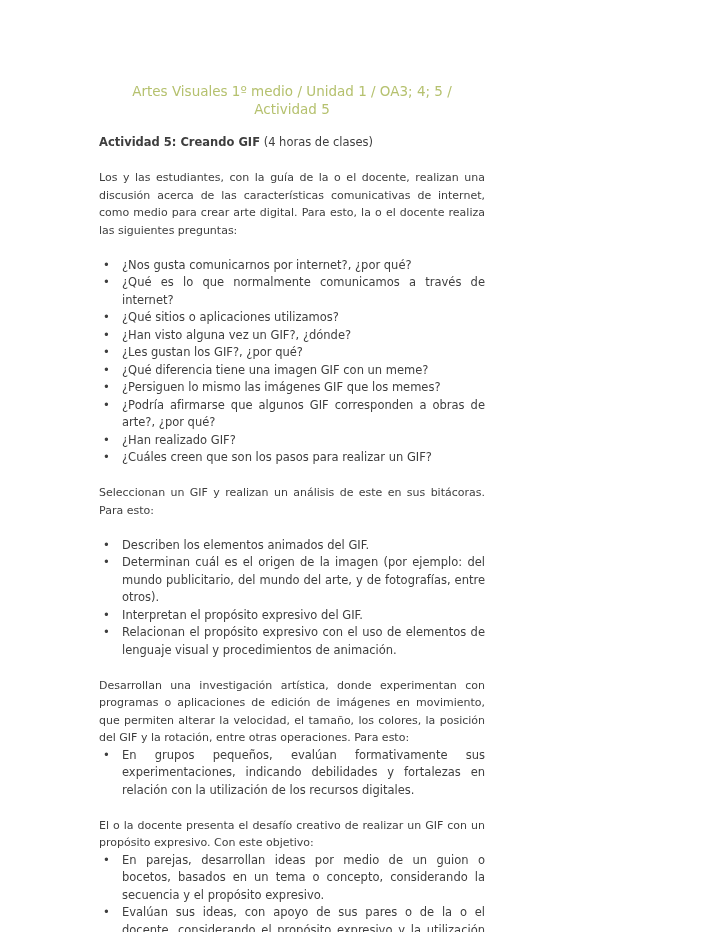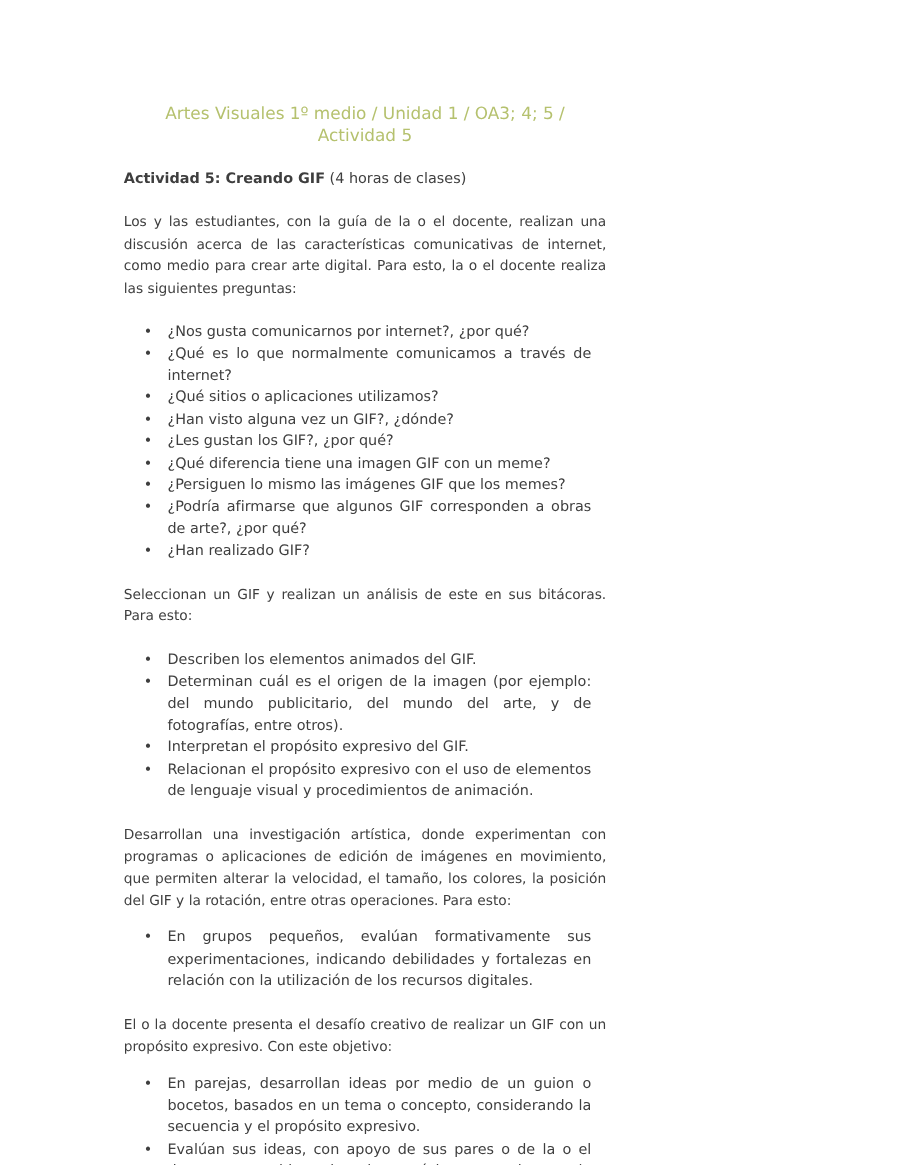--- a/index.html
+++ b/index.html
@@ -36,21 +36,21 @@
   .heading .bold { font-weight: bold; }
   .para {
     font-size: 11px;
     line-height: 17.5px;
     text-align: justify;
     margin: 0;
   }
   section { margin-top: 17.5px; }
   ul.bullets {
     list-style: none;
-    margin: 12px;
+    margin: 0;
     padding: 0;
     font-size: 11.5px;
     line-height: 17.5px;
   }
   ul.bullets.gap-top { margin-top: 17.5px; }
   ul.bullets li {
     position: relative;
     padding-left: 23px;
     text-align: justify;
   }
@@ -75,20 +75,21 @@
     <ul class="bullets gap-top">
       <li>¿Nos gusta comunicarnos por internet?, ¿por qué?</li>
       <li>¿Qué es lo que normalmente comunicamos a través de internet?</li>
       <li>¿Qué sitios o aplicaciones utilizamos?</li>
       <li>¿Han visto alguna vez un GIF?, ¿dónde?</li>
       <li>¿Les gustan los GIF?, ¿por qué?</li>
       <li>¿Qué diferencia tiene una imagen GIF con un meme?</li>
       <li>¿Persiguen lo mismo las imágenes GIF que los memes?</li>
       <li>¿Podría afirmarse que algunos GIF corresponden a obras de arte?, ¿por qué?</li>
       <li>¿Han realizado GIF?</li>
+      <li>¿Cuáles creen que son los pasos para realizar un GIF?</li>
     </ul>
   </section>
 
   <section>
     <p class="para">Seleccionan un GIF y realizan un análisis de este en sus bitácoras. Para esto:</p>
     <ul class="bullets gap-top">
       <li>Describen los elementos animados del GIF.</li>
       <li>Determinan cuál es el origen de la imagen (por ejemplo: del mundo publicitario, del mundo del arte, y de fotografías, entre otros).</li>
       <li>Interpretan el propósito expresivo del GIF.</li>
       <li>Relacionan el propósito expresivo con el uso de elementos de lenguaje visual y procedimientos de animación.</li>

